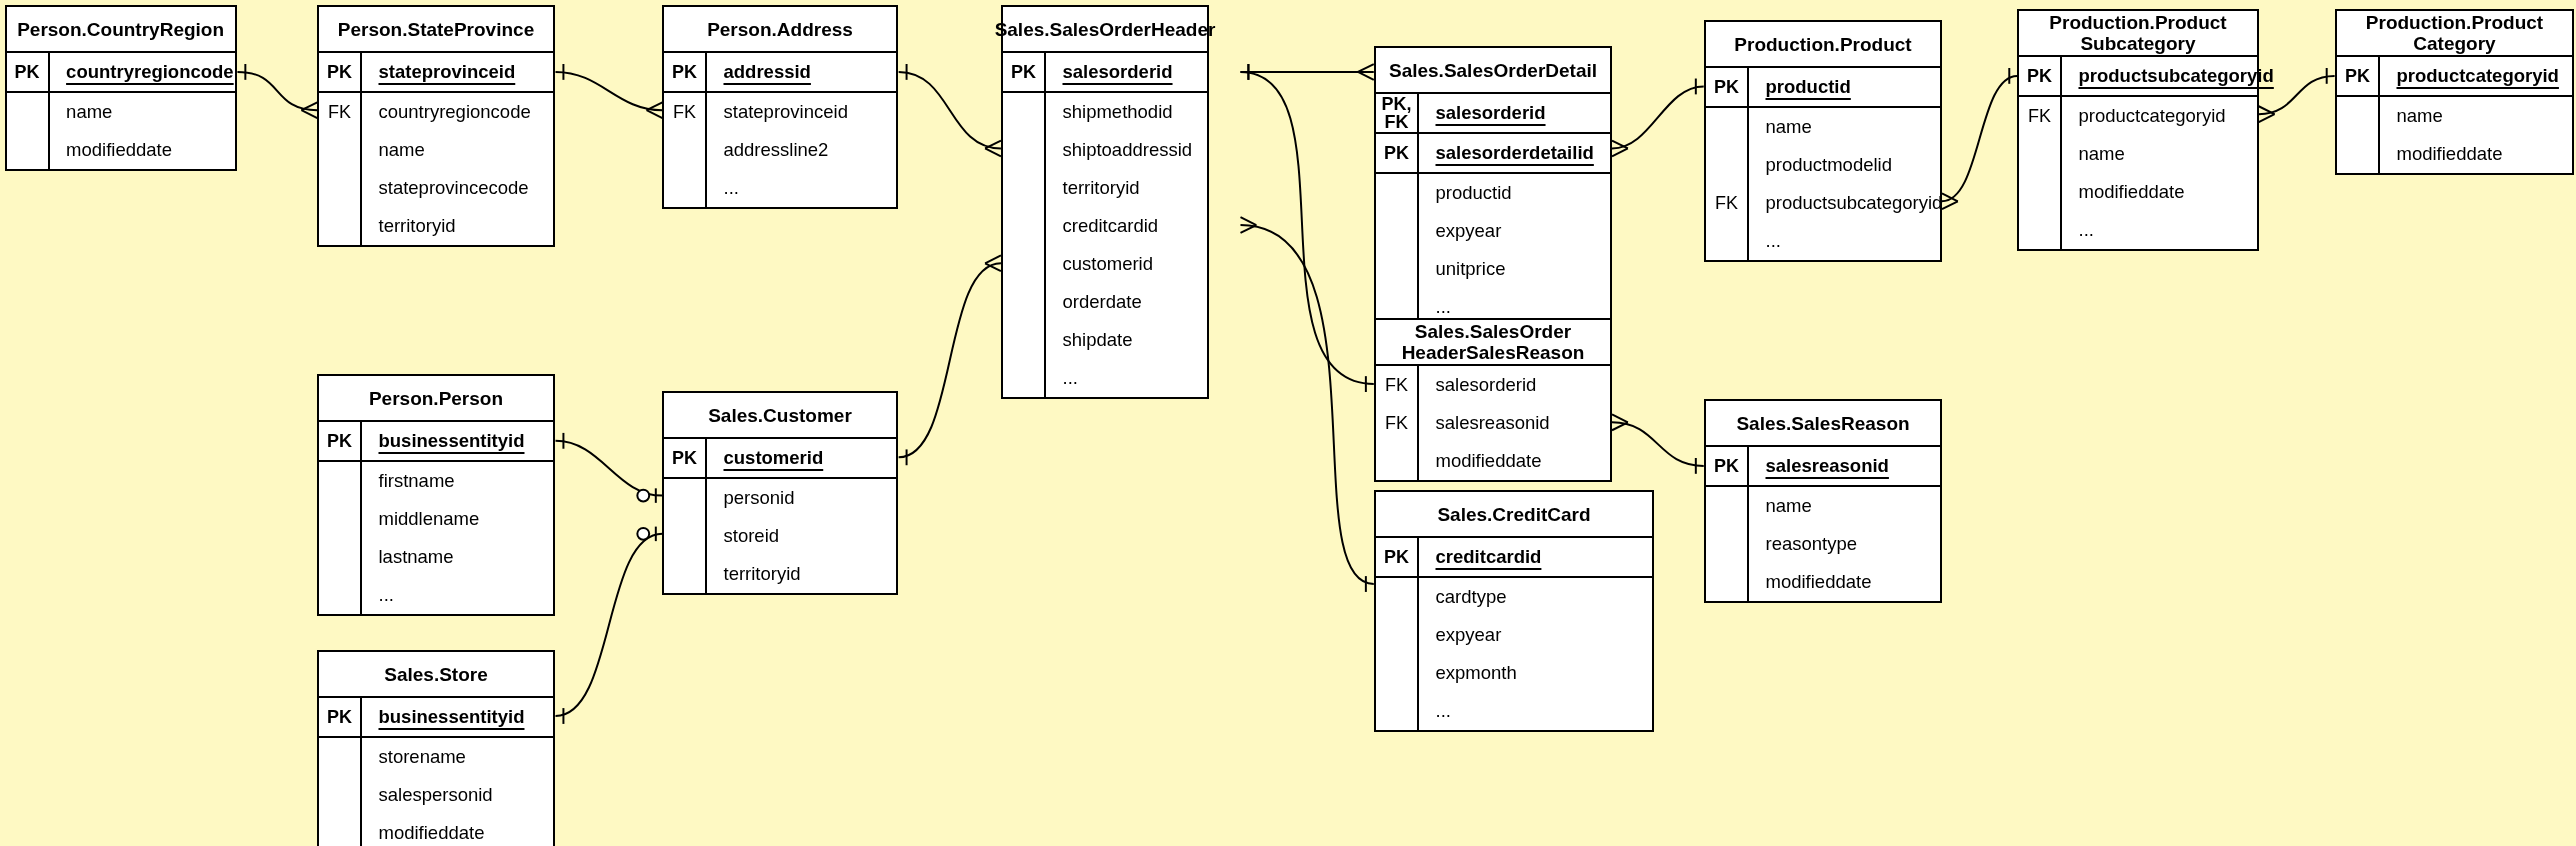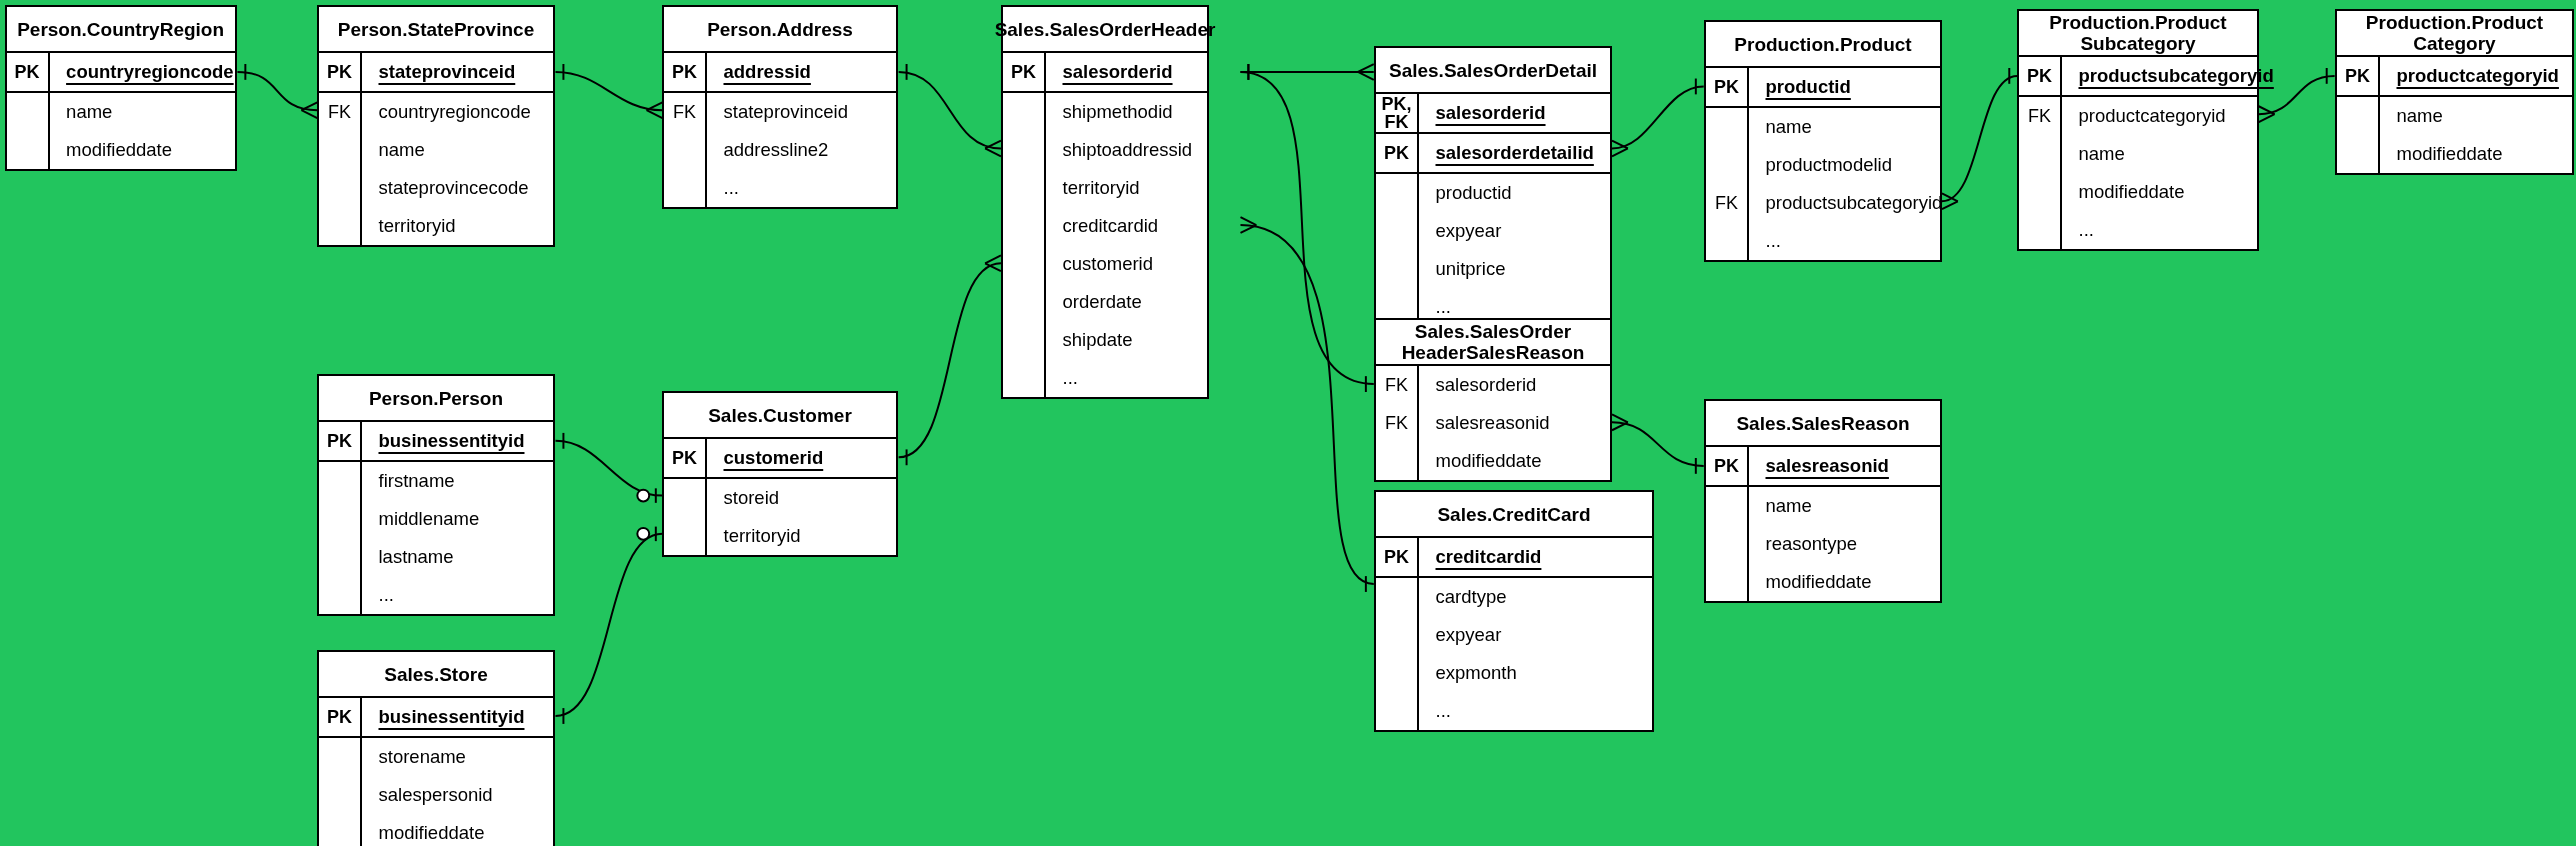--- a/index.html
+++ b/index.html
@@ -1,17 +1,17 @@
 <!DOCTYPE html>
 <html style="font-size:10.6px"><head>
 <meta charset="utf-8">
 <style>
   html,body{margin:0;padding:0;background:#ffffff;}
   body{font-family:"Liberation Sans","DejaVu Sans",sans-serif;}
-  #canvas{position:relative;width:2576px;height:846px;background:#22c55e;overflow:hidden;}
+  #canvas{position:relative;width:2576px;height:846px;background:#fef9c3;overflow:hidden;}
   #wires{position:absolute;left:0;top:0;width:2576px;height:846px;}
   .entity{position:absolute;background:#ffffff;border:2px solid #000;box-sizing:border-box;}
   .entity-title{height:44px;display:flex;align-items:center;justify-content:center;text-align:center;
     font-weight:bold;font-size:19px;line-height:21px;border-bottom:2px solid #000;white-space:pre-line;}
   .section + .section{border-top:2px solid #000;}
   .frow{display:flex;align-items:stretch;height:38px;}
   .kcell{flex:none;width:41px;border-right:2px solid #000;display:flex;align-items:center;justify-content:center;
     font-size:18px;line-height:18px;white-space:pre-line;text-align:center;}
   .kcell.bold{font-weight:bold;}
   .fname{display:flex;align-items:center;padding-left:16.5px;font-size:18.5px;}
@@ -354,20 +354,24 @@
       <div class="entity-title">Sales.Customer</div>
       <div class="section">
         <div class="frow">
           <div class="kcell bold">PK</div>
           <div class="fname pk">customerid</div>
         </div>
       </div>
       <div class="section">
         <div class="frow">
           <div class="kcell"></div>
+          <div class="fname">personid</div>
+        </div>
+        <div class="frow">
+          <div class="kcell"></div>
           <div class="fname">storeid</div>
         </div>
         <div class="frow">
           <div class="kcell"></div>
           <div class="fname">territoryid</div>
         </div>
       </div>
     </div>
     <div class="entity" style="left: 1374px; top: 318px; width: 238px;">
       <div class="entity-title">Sales.SalesOrder

